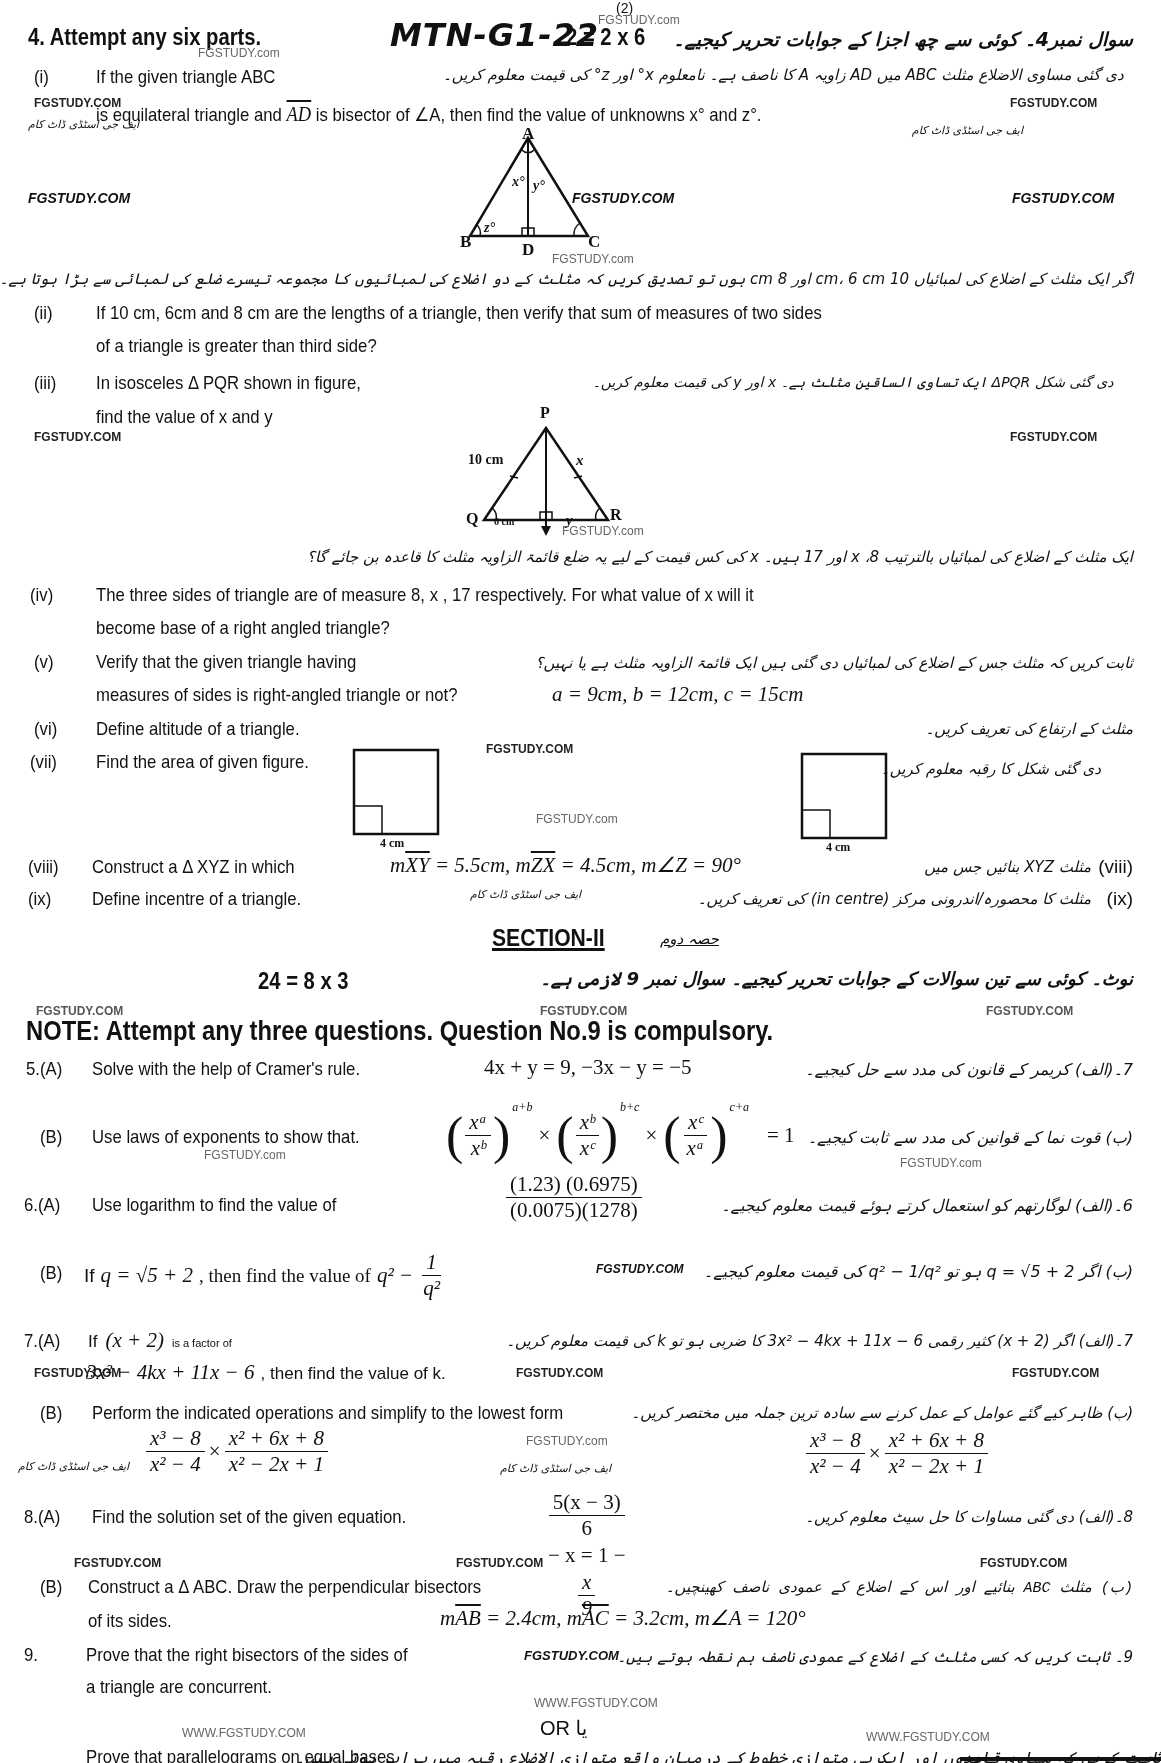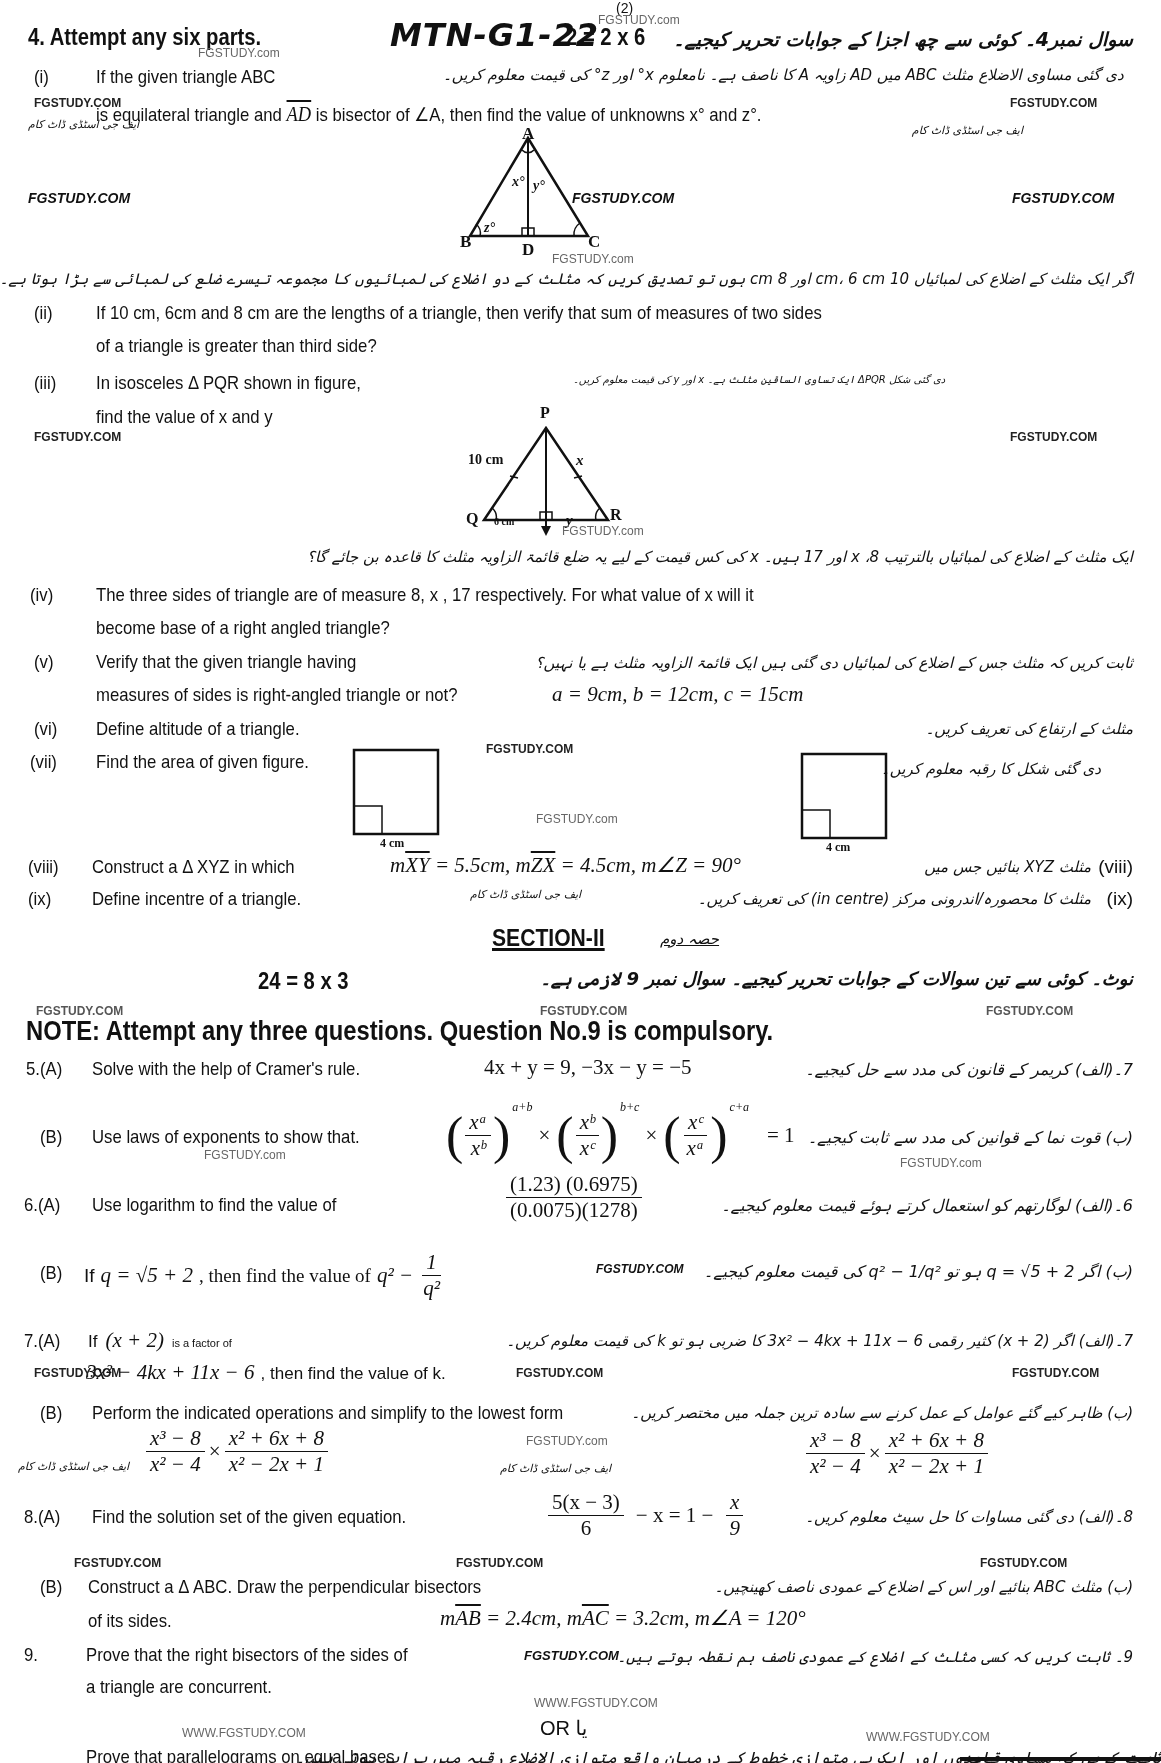--- a/index.html
+++ b/index.html
@@ -64,21 +64,21 @@
 <div class="abs math" style="left:484px;top:220px;font-size:14px;font-weight:bold;">z°</div>
 <div class="abs wm-light" style="left:552px;top:252px;">FGSTUDY.com</div>
 
 <div class="abs ur" style="right:28px;top:270px;width:1060px;text-align:right;font-size:15px;">اگر ایک مثلث کے اضلاع کی لمبائیاں 10 cm، 6 cm اور 8 cm ہوں تو تصدیق کریں کہ مثلث کے دو اضلاع کی لمبائیوں کا مجموعہ تیسرے ضلع کی لمبائی سے بڑا ہوتا ہے۔</div>
 <div class="abs en" style="left:34px;top:302px;">(ii)</div>
 <div class="abs en" style="left:96px;top:302px;">If 10 cm, 6cm and 8 cm are the lengths of a triangle, then verify that sum of measures of two sides</div>
 <div class="abs en" style="left:96px;top:335px;">of a triangle is greater than third side?</div>
 
 <div class="abs en" style="left:34px;top:372px;">(iii)</div>
 <div class="abs en" style="left:96px;top:372px;">In isosceles  Δ PQR shown in figure,</div>
-<div class="abs ur" style="right:28px;top:374px;width:560px;text-align:left;font-size:10px;">دی گئی شکل ΔPQR ایک تساوی الساقین مثلث ہے۔ x اور y کی قیمت معلوم کریں۔</div>
+<div class="abs ur" style="right:28px;top:374px;width:560px;text-align:center;font-size:14px;">دی گئی شکل ΔPQR ایک تساوی الساقین مثلث ہے۔ x اور y کی قیمت معلوم کریں۔</div>
 <div class="abs en" style="left:96px;top:406px;">find the value of x and  y</div>
 <div class="abs wm" style="left:34px;top:430px;">FGSTUDY.COM</div>
 <div class="abs wm" style="left:1010px;top:430px;">FGSTUDY.COM</div>
 
 <svg style="left:470px;top:420px;" width="160" height="120" viewBox="0 0 160 120">
   <polygon points="76,8 14,100 138,100" fill="none" stroke="#111" stroke-width="2.5"></polygon>
   <line x1="76" y1="8" x2="76" y2="112" stroke="#111" stroke-width="2"></line>
   <polygon points="71,106 81,106 76,116" fill="#111"></polygon>
   <rect x="70" y="92" width="12" height="8" fill="none" stroke="#111" stroke-width="1.5"></rect>
   <path d="M26,100 A12,12 0 0 0 22,88" fill="none" stroke="#111" stroke-width="1.5"></path>
@@ -250,40 +250,40 @@
     </span>
   <span style="font-style:normal;">×</span>
   <span class="frac">
       <span class="n">x² + 6x + 8</span>
       <span class="d">x² − 2x + 1</span>
     </span>
 </div>
 
 <div class="abs en" style="left:24px;top:1506px;">8.(A)</div>
 <div class="abs en" style="left:92px;top:1506px;">Find the solution set of the given equation.</div>
-<div class="abs math" style="left:548px;top:1490px;display:flex;align-items:center;gap:12px;font-style:normal;">
+<div class="abs math" style="left:548px;top:1490px;display:flex;align-items:center;gap:2px;font-style:normal;flex-direction:column;">
   <span class="frac">
       <span class="n">5(x − 3)</span>
       <span class="d">6</span>
     </span>
   <span>− x = 1 −</span>
   <span class="frac" style="font-style:italic;">
       <span class="n">x</span>
       <span class="d">9</span>
     </span>
 </div>
 <div class="abs ur" style="right:28px;top:1508px;font-size:15px;">8۔(الف)  دی گئی مساوات کا حل سیٹ معلوم کریں۔</div>
 
 <div class="abs wm" style="left:74px;top:1556px;">FGSTUDY.COM</div>
 <div class="abs wm" style="left:456px;top:1556px;">FGSTUDY.COM</div>
 <div class="abs wm" style="left:980px;top:1556px;">FGSTUDY.COM</div>
 
 <div class="abs en" style="left:40px;top:1576px;">(B)</div>
 <div class="abs en" style="left:88px;top:1576px;">Construct a Δ ABC. Draw the perpendicular bisectors</div>
-<div class="abs ur" style="right:28px;top:1578px;font-size:15px;">(ب)  مثلث ABC بنائیے اور اس کے اضلاع کے عمودی ناصف کھینچیں۔</div>
+<div class="abs ur" style="right:28px;top:1578px;font-size:15px;font-family:Liberation Mono, monospace;">(ب)  مثلث ABC بنائیے اور اس کے اضلاع کے عمودی ناصف کھینچیں۔</div>
 <div class="abs en" style="left:88px;top:1610px;">of its sides.</div>
 <div class="abs math" style="left:440px;top:1606px;">
   <span>m</span><span class="ol">AB</span><span> = 2.4cm,  m</span><span class="ol">AC</span><span> = 3.2cm,  m∠A = 120°</span>
 </div>
 
 <div class="abs en" style="left:24px;top:1644px;">9.</div>
 <div class="abs en" style="left:86px;top:1644px;">Prove that the right bisectors of the sides of</div>
 <div class="abs wm-it" style="left:524px;top:1648px;font-size:13px;">FGSTUDY.COM</div>
 <div class="abs ur" style="right:28px;top:1648px;font-size:15px;">9۔ ثابت کریں کہ کسی مثلث کے اضلاع کے عمودی ناصف ہم نقطہ ہوتے ہیں۔</div>
 <div class="abs en" style="left:86px;top:1676px;">a triangle are concurrent.</div>

